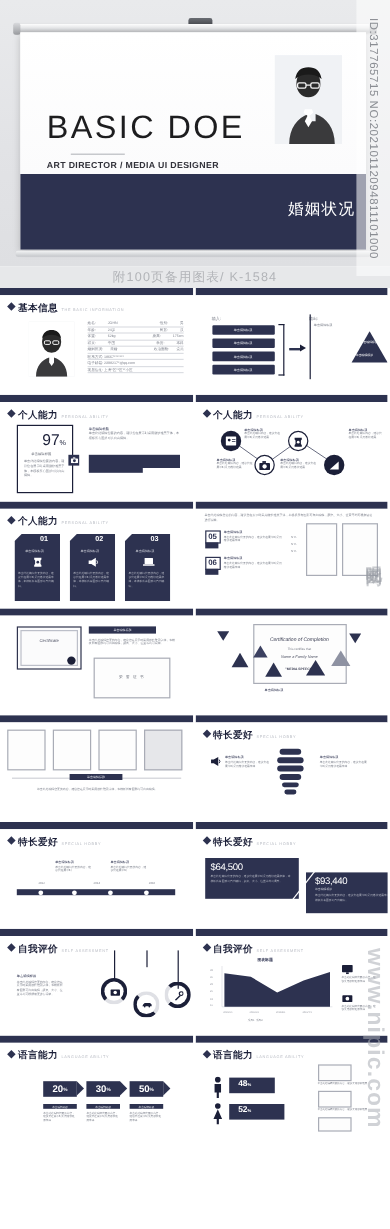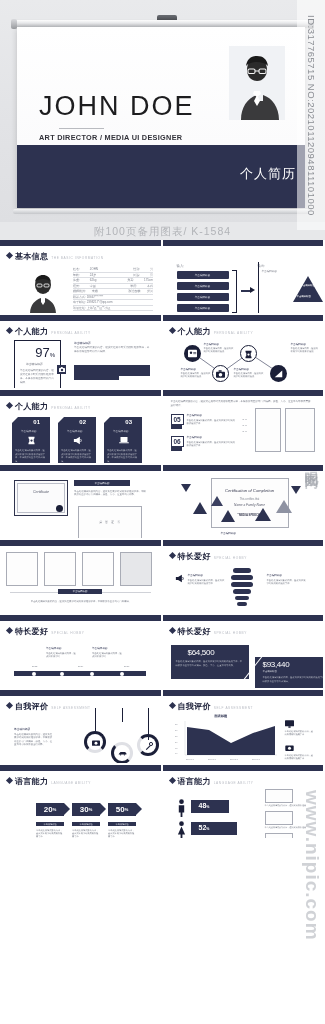--- a/index.html
+++ b/index.html
@@ -87,21 +87,21 @@
 
   
   .grid {
     display:grid;
     grid-template-columns:1fr 1fr;
     gap:0;
     background:#ffffff;
   }
   .thumb {
     position:relative;
-    height:75px;
+    height:89px;
     background:#ffffff;
     border-right:2px solid #ffffff;
     border-bottom:2px solid #ffffff;
     overflow:hidden;
   }
   .thumb-bar { height:6px; background:#2d3250; width:100%; }
   .thumb-body { position:relative; height:83px; background:#fff; padding:5px 7px; }
 
   .t-head { display:flex; align-items:baseline; gap:3px; }
   .t-diamond {
@@ -186,40 +186,40 @@
 
 <div class="hero">
   <div class="roller-knob"></div>
   <div class="roller"></div>
   <div class="roller-cap-l"></div>
   <div class="roller-cap-r"></div>
 
   <div class="screen">
     <div class="screen-white"></div>
 
-    <div class="hero-name">JOHN DOE</div>
+    <div class="hero-name">BASIC DOE</div>
     <div class="hero-rule"></div>
     <div class="hero-sub">ART DIRECTOR / MEDIA UI DESIGNER</div>
 
     <div class="hero-photo">
       <svg viewBox="0 0 56 74" width="56" height="74">
         <rect width="56" height="74" fill="#f0f2f5"></rect>
         <path d="M18 24c0-7 4-12 10-12s10 5 10 12c0 6-4 11-10 11s-10-5-10-11z" fill="#2b2b2b"></path>
         <path d="M17 20c1-7 5-10 11-10s10 3 11 10c0 0-3-4-11-4s-11 4-11 4z" fill="#1a1a1a"></path>
         <rect x="19" y="23" width="7" height="4.5" rx="1.4" fill="none" stroke="#f5f5f5" stroke-width="1.1"></rect>
         <rect x="30" y="23" width="7" height="4.5" rx="1.4" fill="none" stroke="#f5f5f5" stroke-width="1.1"></rect>
         <line x1="26" y1="25" x2="30" y2="25" stroke="#f5f5f5" stroke-width="1"></line>
         <path d="M12 74c0-13 7-22 16-25l0 6 6 0 0-6c9 3 16 12 16 25z" fill="#3a3a3c"></path>
         <path d="M28 49l-3 6 3 5 3-5-3-6z" fill="#ffffff"></path>
         <path d="M24 48l4 3 4-3-1-3h-6z" fill="#ffffff"></path>
       </svg>
     </div>
 
     <div class="hero-band">
-      <div class="hero-band-title">个人简历</div>
+      <div class="hero-band-title">婚姻状况</div>
     </div>
   </div>
 
   <div class="hero-bottom-bar"></div>
 </div>
 
 <div class="caption">附100页备用图表/ K-1584</div>
 
 <div class="grid">
 
@@ -573,21 +573,21 @@
   <div class="thumb">
     <div class="thumb-bar"></div>
     <div class="thumb-body">
       <div class="t-head">
         <span class="t-diamond"></span>
         <span class="t-title">特长爱好</span>
         <span class="t-sub">SPECIAL HOBBY</span>
       </div>
       <div class="t-canvas">
         <div class="blk" style="left:8px;top:8px;width:78px;height:34px;">
-          <div class="num-w" style="position:absolute;left:5px;top:3px;font-size:8px;margin-left:12px;">$64,500</div>
+          <div class="num-w" style="position:absolute;left:5px;top:3px;font-size:8px;">$64,500</div>
           <div style="position:absolute;left:5px;top:15px;right:5px;font-size:2.3px;color:#b4b7c2;line-height:1.6;">单击此处编辑您要的内容，建议您在展示时采用微软雅黑字体，本模板所有图形可自由编辑，颜色、大小、位置等均可调整。</div>
         </div>
         <div class="blk" style="left:92px;top:20px;width:80px;height:34px;">
           <div class="num-w" style="position:absolute;left:8px;top:3px;font-size:8px;">$93,440</div>
           <div style="position:absolute;left:8px;top:13px;font-size:2.4px;color:#c9cbd4;">单击编辑标题</div>
           <div style="position:absolute;left:8px;top:19px;right:5px;font-size:2.3px;color:#b4b7c2;line-height:1.6;">单击此处编辑您要的内容，建议您在展示时采用微软雅黑字体，本模板所有图形可自由编辑。</div>
         </div>
         <div style="position:absolute;left:58px;top:-2px;width:62px;height:60px;overflow:hidden;">
           <div style="position:absolute;left:30px;top:-6px;width:1.4px;height:82px;background:#ffffff;transform:rotate(38deg);"></div>
         </div>

